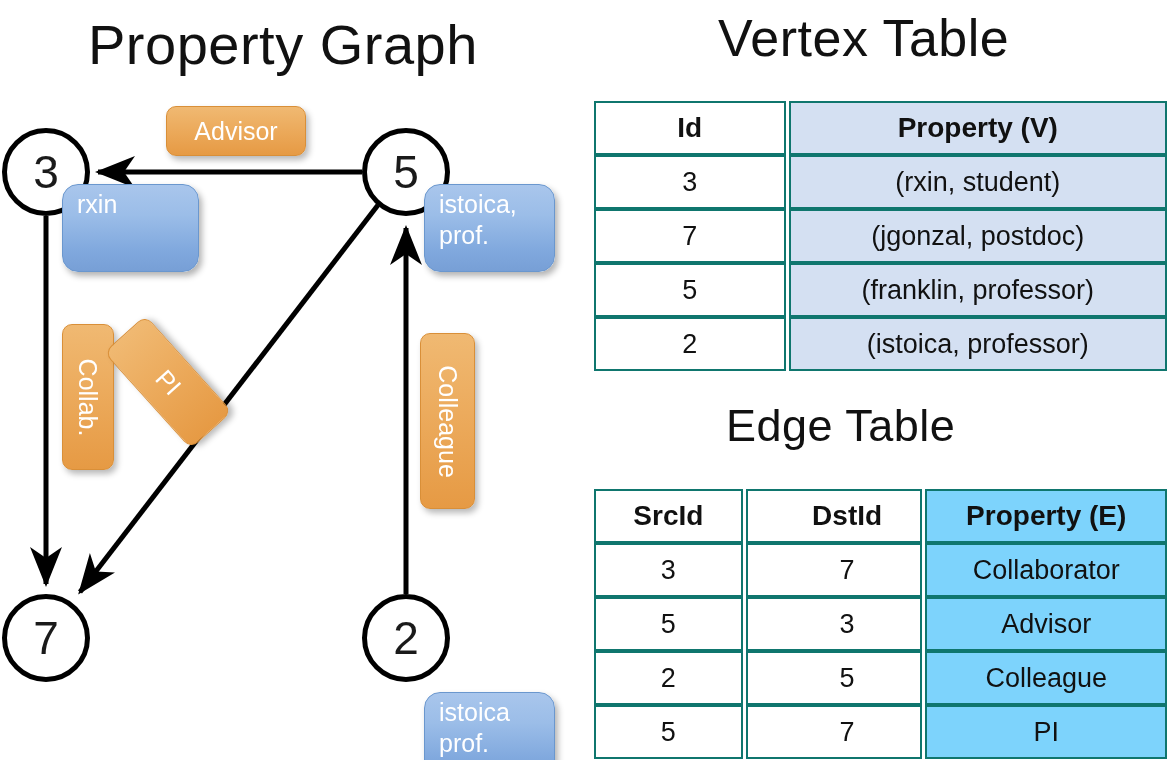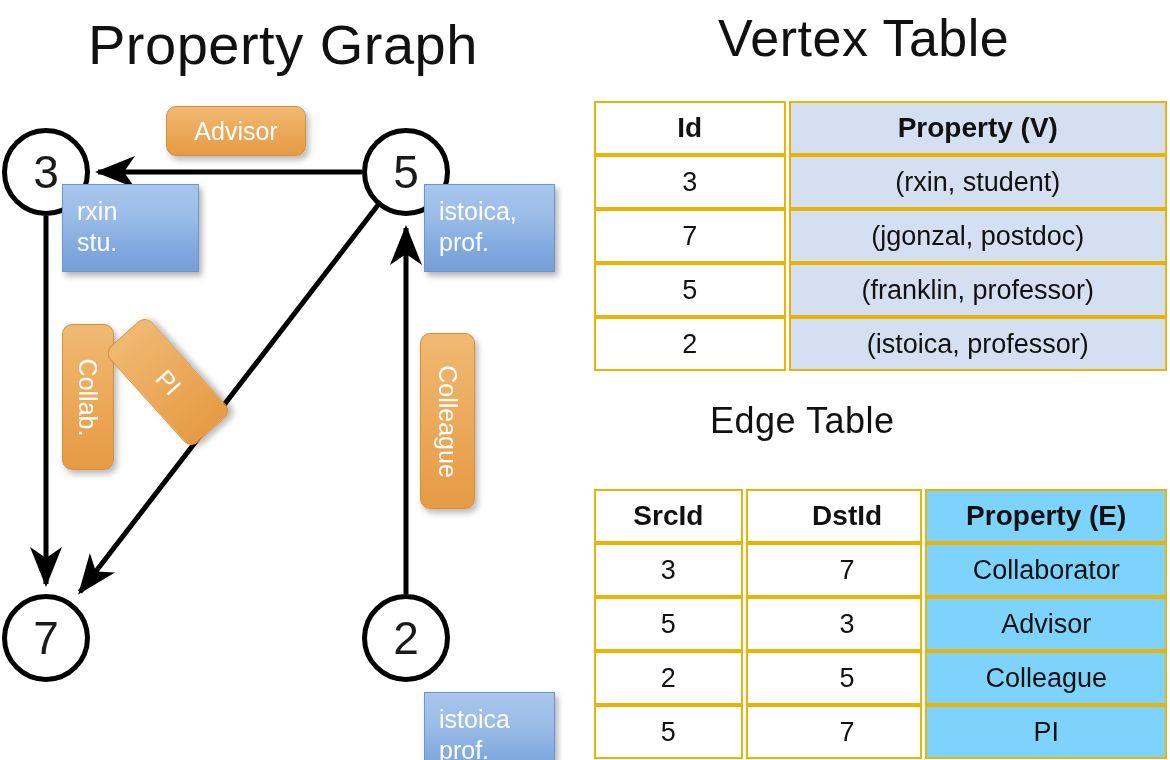--- a/index.html
+++ b/index.html
@@ -19,21 +19,21 @@
   .title {
     position: absolute;
     font-family: "Liberation Sans", sans-serif;
     font-weight: 300;
     color: #111111;
     white-space: nowrap;
     letter-spacing: 0.5px;
   }
   #title-property-graph { left: 88px;  top: 12px;  font-size: 56px; }
   #title-vertex-table   { left: 718px; top: 8px;   font-size: 52px; }
-  #title-edge-table     { left: 710px; top: 400px; font-size: 36px; }
+  #title-edge-table     { left: 726px; top: 400px; font-size: 45px; }
 
   
   #graph-panel { position: absolute; left: 0; top: 0; width: 585px; height: 760px; }
   #graph-edges { position: absolute; left: 0; top: 0; width: 585px; height: 760px; }
 
   .node {
     position: absolute;
     width: 88px; height: 88px;
     border: 5px solid #000000;
     border-radius: 50%;
@@ -47,28 +47,28 @@
     z-index: 3;
   }
   #node-3 { left: 2px;   top: 128px; }
   #node-5 { left: 362px; top: 128px; }
   #node-7 { left: 2px;   top: 594px; }
   #node-2 { left: 362px; top: 594px; }
 
   
   .chip-blue {
     position: absolute;
-    border-radius: 0;
+    border-radius: 16px;
     background: linear-gradient(to bottom, #a9c6ec 0%, #9bbde8 35%, #81a9de 75%, #779fd6 100%);
     border: 1px solid #6a97ce;
     box-shadow: 3px 4px 6px rgba(0,0,0,0.30);
     color: #ffffff;
     font-size: 25px;
     line-height: 1.22;
-    padding: 11px 0 0 14px;
+    padding: 4px 0 0 14px;
     box-sizing: border-box;
     z-index: 4;
     font-family: "Liberation Sans", sans-serif;
   }
   #chip-rxin     { left: 62px;  top: 184px; width: 137px; height: 88px; }
   #chip-franklin { left: 424px; top: 184px; width: 131px; height: 88px; }
   #chip-jgonzal  { left: 62px;  top: 652px; width: 137px; height: 88px; }
   #chip-istoica  { left: 424px; top: 652px; width: 131px; height: 88px; margin-top: 40px; }
   .chip-blue .ln { display: block; }
 
@@ -108,21 +108,21 @@
   #chip-pi .vtext { transform: rotate(90deg); white-space: nowrap; }
 
   
   .tbl {
     position: absolute;
     border-collapse: separate;
     border-spacing: 3px 0;
     font-family: "Liberation Sans", sans-serif;
   }
   .tbl td, .tbl th {
-    border: 2px solid #eab308;
+    border: 2px solid #0f766e;
     text-align: center;
     font-weight: normal;
     font-size: 27px;
     color: #111111;
     padding: 0;
     box-sizing: border-box;
   }
   .tbl th { font-weight: bold; font-size: 28px; }
 
   #vertex-table { left: 591px; top: 101px; }
@@ -173,21 +173,20 @@
     </div>
     <div class="node" id="node-7">
       <span>7</span>
     </div>
     <div class="node" id="node-2">
       <span>2</span>
     </div>
 
     <div class="chip-blue" id="chip-rxin">
       <span class="ln">rxin</span>
-      <span class="ln">stu.</span>
     </div>
     <div class="chip-blue" id="chip-franklin">
       <span class="ln">istoica,</span>
       <span class="ln">prof.</span>
     </div>
     <div class="chip-blue" id="chip-istoica">
       <span class="ln">istoica</span>
       <span class="ln">prof.</span>
     </div>
 

